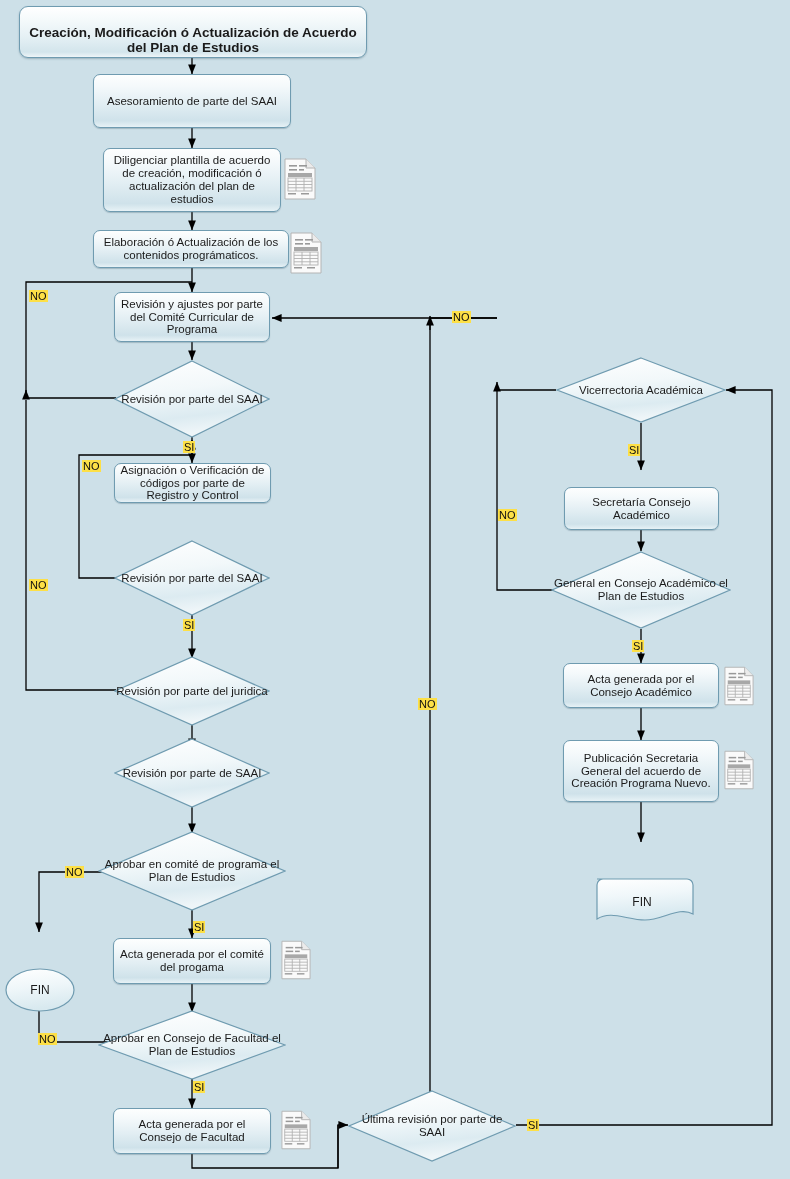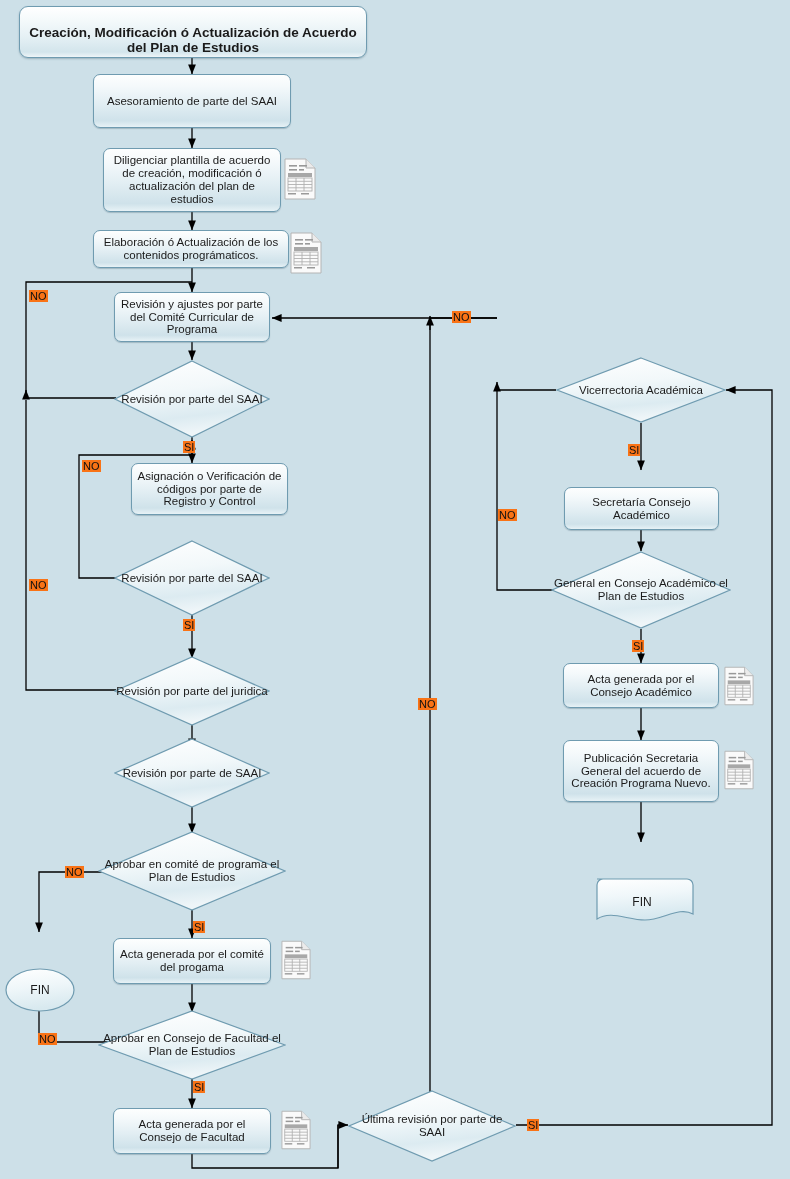--- a/index.html
+++ b/index.html
@@ -53,21 +53,21 @@
   .term svg{position:absolute;left:0;top:0;}
   .term .lbl{
     position:absolute;left:0;top:0;width:100%;height:100%;
     display:flex;align-items:center;justify-content:center;
     font-size:12px;color:#1a1a1a;
   }
 
   
   .elabel{
     position:absolute;
-    background:#f97316;
+    background:#fde047;
     color:#111;
     font-size:11px;
     line-height:12px;
     padding:0 1px;
     white-space:nowrap;
   }
 
   
   .docicon{position:absolute;}
 </style>
@@ -173,21 +173,21 @@
             <stop offset="45%" stop-color="#f2f8fa"></stop>
         <stop offset="80%" stop-color="#dcebf1"></stop>
             <stop offset="100%" stop-color="#eef5f8"></stop>
       </linearGradient>
         </defs>
       <path d="M78,1 L155,39 L78,77 L1,39 Z" fill="url(#dg1)" stroke="#6f9bb0" stroke-width="1.2"></path>
     </svg>
     <div class="diamond-label">Revisión por parte del SAAI</div>
   </div>
 
-  <div class="node proc" style="left:131px;top:463px;width:157px;height:52px;align-items:center;">
+  <div class="node proc" style="left:114px;top:463px;width:157px;height:40px;align-items:center;">
     <span>Asignación o Verificación de códigos por parte de Registro y Control</span>
   </div>
 
   <div class="diamond-wrap" style="left:114px;top:540px;width:156px;height:76px;">
     <svg width="156" height="76" viewBox="0 0 156 76">
       <path d="M78,1 L155,38 L78,75 L1,38 Z" fill="url(#dg1)" stroke="#6f9bb0" stroke-width="1.2"></path>
     </svg>
     <div class="diamond-label">Revisión por parte del SAAI</div>
   </div>
 

